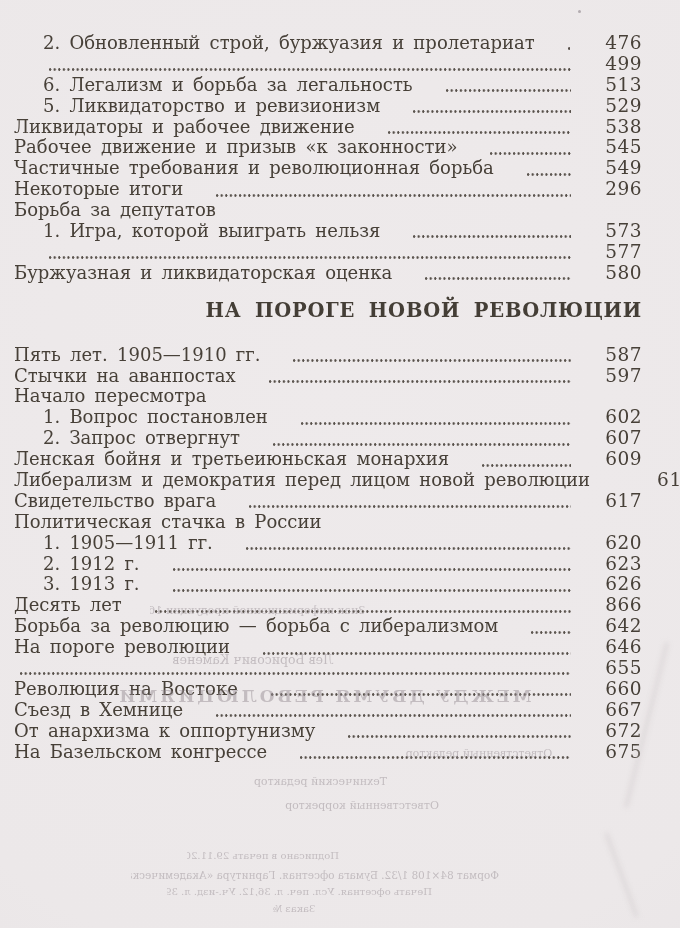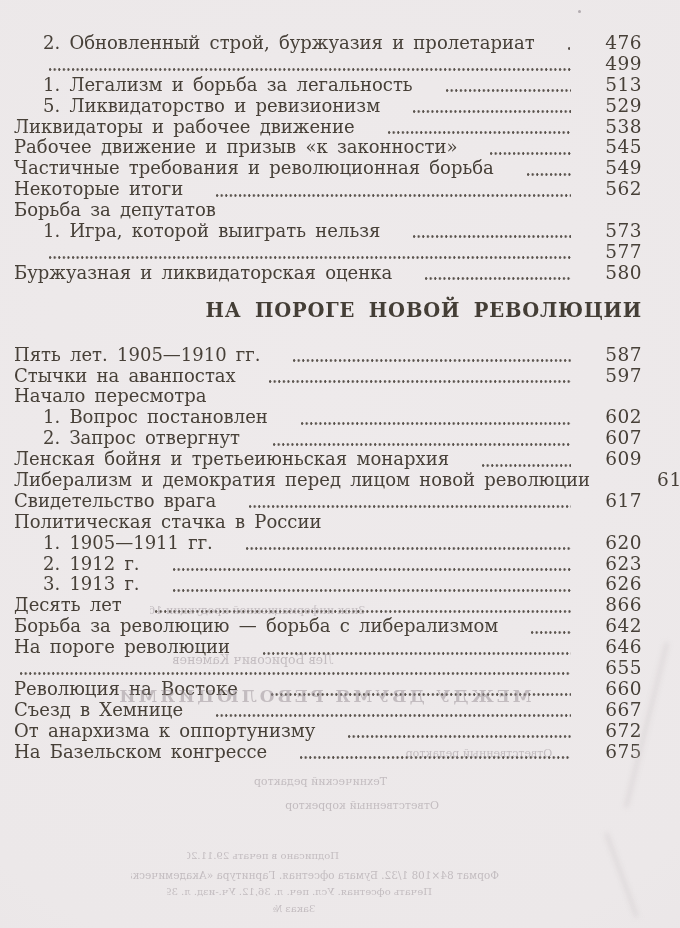--- a/index.html
+++ b/index.html
@@ -51,21 +51,21 @@
         <div class="entry indent">
           <span class="label">2. Обновленный строй, буржуазия и пролетариат</span>
           <span class="leader"></span>
           <span class="pagenum">476</span>
         </div>
         <div class="entry indent">
           <span class="leader"></span>
           <span class="pagenum">499</span>
         </div>
         <div class="entry indent">
-          <span class="label">1. Легализм и борьба за легальность</span>
+          <span class="label">6. Легализм и борьба за легальность</span>
           <span class="leader"></span>
           <span class="pagenum">513</span>
         </div>
         <div class="entry indent">
           <span class="label">5. Ликвидаторство и ревизионизм</span>
           <span class="leader"></span>
           <span class="pagenum">529</span>
         </div>
         <div class="entry">
           <span class="label">Ликвидаторы и рабочее движение</span>
@@ -78,21 +78,21 @@
           <span class="pagenum">545</span>
         </div>
         <div class="entry">
           <span class="label">Частичные требования и революционная борьба</span>
           <span class="leader"></span>
           <span class="pagenum">549</span>
         </div>
         <div class="entry">
           <span class="label">Некоторые итоги</span>
           <span class="leader"></span>
-          <span class="pagenum">562</span>
+          <span class="pagenum">296</span>
         </div>
         <div class="entry">
           <span class="label">Борьба за депутатов</span>
         </div>
         <div class="entry indent">
           <span class="label">1. Игра, которой выиграть нельзя</span>
           <span class="leader"></span>
           <span class="pagenum">573</span>
         </div>
         <div class="entry indent">

